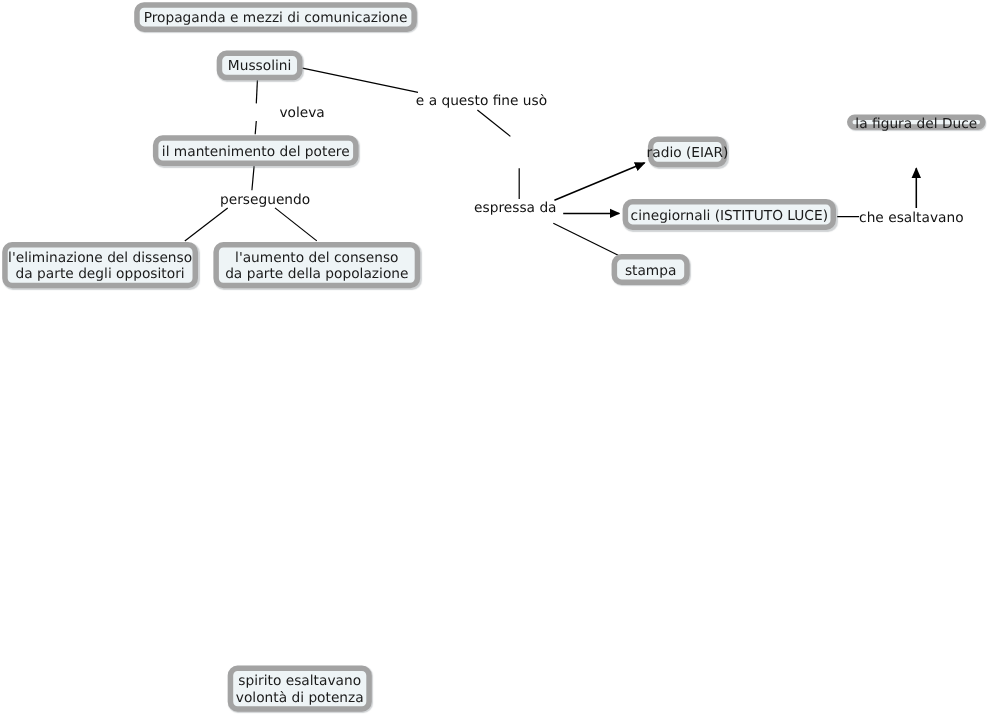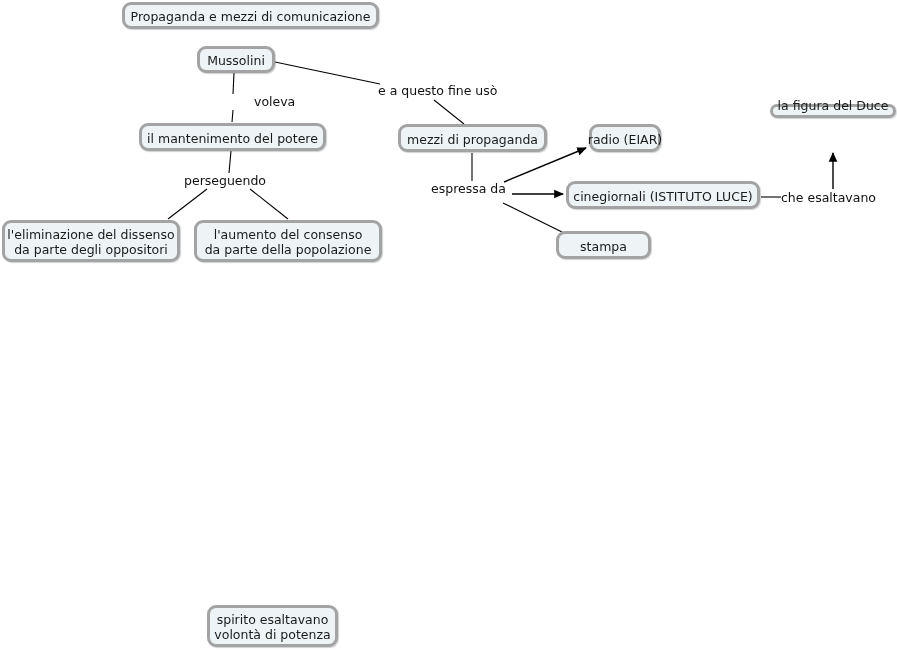--- a/index.html
+++ b/index.html
@@ -24,29 +24,29 @@
     left: 0;
     top: 0;
     width: 897px;
     height: 651px;
     pointer-events: none;
   }
   .node {
     position: absolute;
     box-sizing: border-box;
     background: #eef4f6;
-    border: 3px solid #a3a3a3;
+    border: 5px solid #a3a3a3;
     border-radius: 9px;
     color: #1a1a1a;
     font-size: 12.5px;
     line-height: 15px;
     display: flex;
     flex-direction: column;
     align-items: center;
-    justify-content: flex-end;
+    justify-content: center;
     text-align: center;
     padding: 2px 9px;
     white-space: nowrap;
     box-shadow: 1px 1px 1px rgba(120,130,135,0.35);
   }
   .node .line2 {
     display: block;
   }
   .label {
     position: absolute;
@@ -103,49 +103,46 @@
   <div class="node" style="left:197px; top:46px; width:78px; height:27px;">
     <span>Mussolini</span>
   </div>
 
   <span class="label" style="left:210px; top:95px;margin-left:44px;">voleva</span>
 
   <div class="node" style="left:139px; top:123px; width:187px; height:28px;">
     <span>il mantenimento del potere</span>
   </div>
 
-  <span class="label" style="left:184px; top:174px;">perseguendo</span>
+  <span class="label" style="left:200px; top:174px;">perseguendo</span>
 
   <div class="node" style="left:2px; top:220px; width:178px; height:42px;">
     <span class="line2">l'eliminazione del dissenso</span>
     <span class="line2">da parte degli oppositori</span>
   </div>
 
   <div class="node" style="left:194px; top:220px; width:188px; height:42px;">
     <span class="line2">l'aumento del consenso</span>
     <span class="line2">da parte della popolazione</span>
   </div>
 
   <span class="label" style="left:378px; top:84px;">e a questo fine usò</span>
 
-  <div class="node" style="left:398px; top:124px; width:149px; height:28px;">
-    <span>mezzi di propaganda</span>
-  </div>
 
   <span class="label" style="left:431px; top:182px;">espressa da</span>
 
   <div class="node" style="left:589px; top:124px; width:72px; height:28px;">
     <span>radio (EIAR)</span>
   </div>
 
   <div class="node" style="left:566px; top:181px; width:194px; height:28px;">
     <span>cinegiornali (ISTITUTO LUCE)</span>
   </div>
 
-  <div class="node" style="left:556px; top:231px; width:95px; height:28px;">
+  <div class="node" style="left:556px; top:231px; width:71px; height:28px;">
     <span>stampa</span>
   </div>
 
   <span class="label" style="left:781px; top:191px;text-align:right;">che esaltavano</span>
 
   <div class="node" style="left:770px; top:104px; width:126px; height:14px;">
     <span>la figura del Duce</span>
   </div>
 
   <div class="node" style="left:207px; top:605px; width:131px; height:42px;">

